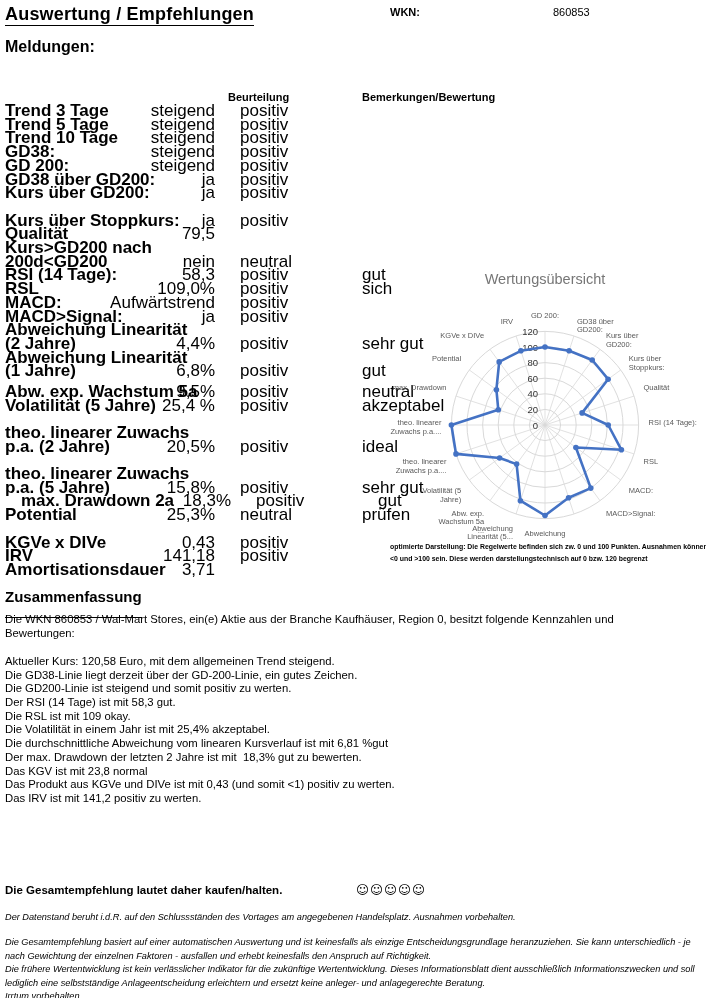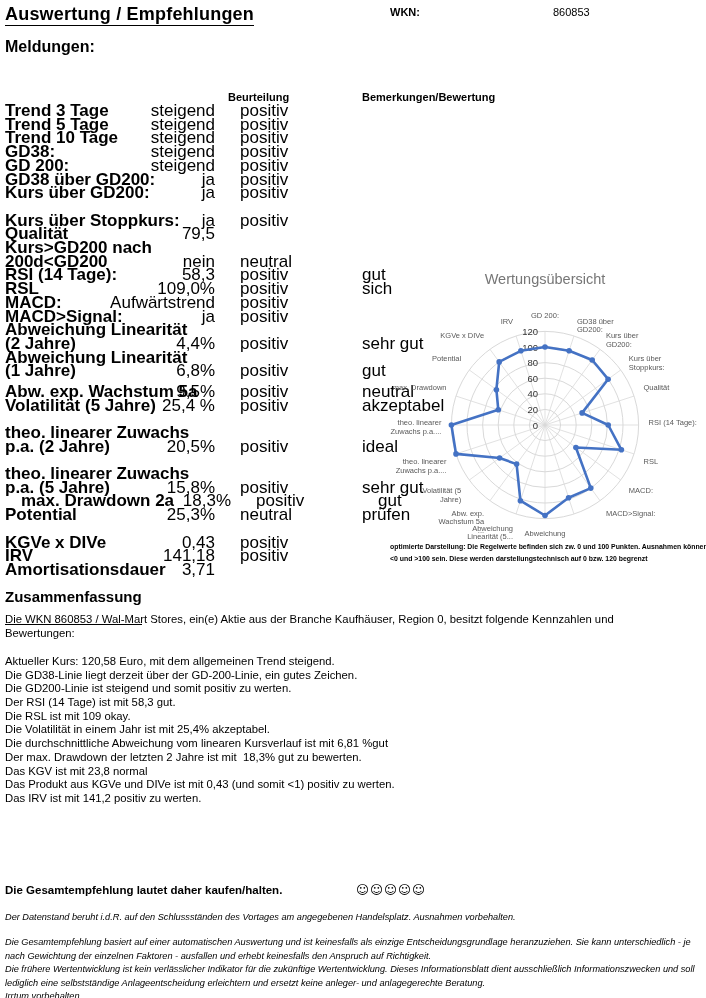--- a/index.html
+++ b/index.html
@@ -14,21 +14,21 @@
   .col-header{top:91px;font-size:11px;font-weight:bold;}
   .col-b{left:228px;} .col-m{left:362px;}
   #table-rows{position:absolute;top:0;left:0;width:706px;height:600px;}
   .trow{position:absolute;left:0;width:582px;height:13.7px;font-size:17px;line-height:13px;}
   .trow .tl{position:absolute;left:5px;font-weight:bold;white-space:pre;}
   .trow .tv{position:absolute;left:80px;width:135px;text-align:right;white-space:pre;}
   .trow .tb{position:absolute;left:240px;white-space:pre;}
   .trow .tm{position:absolute;left:362px;white-space:pre;}
   #radar{top:262px;left:373px;width:333px;height:286px;}
   .chart-note{top:541px;left:390px;width:318px;font-size:6.9px;font-weight:600;line-height:11.6px;color:#000;}
-  .sum-head{top:588px;left:5px;font-size:15px;font-weight:bold;border-bottom:1.6px solid #000;padding-bottom:19px;}
+  .sum-head{top:588px;left:5px;font-size:15px;font-weight:bold;border-bottom:1.6px solid #000;padding-bottom:12px;}
   .sum-intro{top:613px;left:5px;width:648px;font-size:11.3px;line-height:13.7px;}
   #sum-lines{position:absolute;top:655px;left:5px;width:700px;}
   .sline{font-size:11.3px;line-height:13.7px;height:13.7px;white-space:pre;}
   .reco{top:884px;left:5px;font-size:11.5px;font-weight:bold;}
   .smileys{top:882px;left:356px;font-size:12.5px;letter-spacing:1px;
            font-family:"DejaVu Sans",sans-serif;}
   #disclaimer{position:absolute;top:911px;left:5px;width:700px;}
   .dpara{font-style:italic;font-size:9.2px;line-height:13.5px;margin:0 0 11.5px 0;}
 </style>
 </head>

